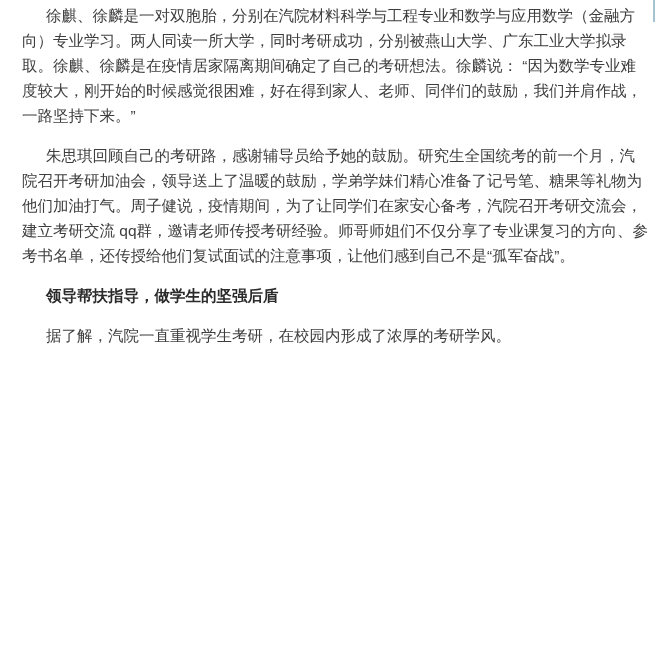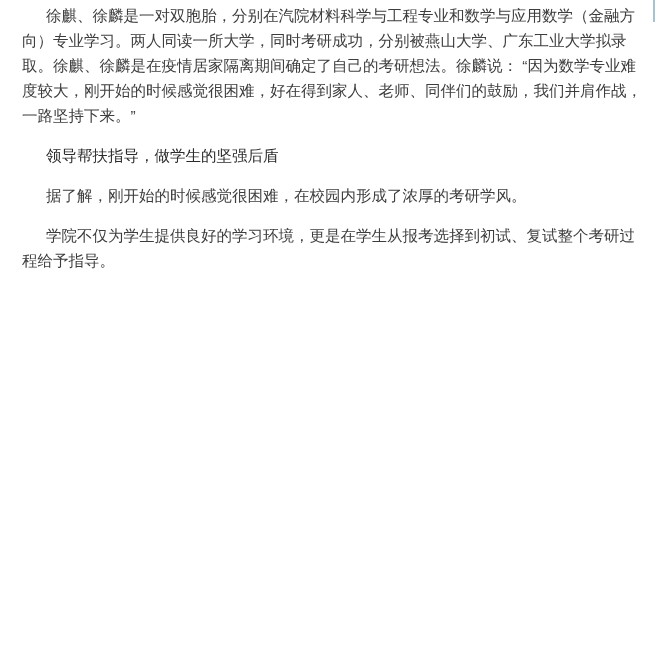--- a/index.html
+++ b/index.html
@@ -26,21 +26,21 @@
     color:var(--text);
     padding:3px 8px 0 22px;
     text-align:left;
   }
   .para{
     margin:0 0 15px 0;
     text-indent:24px;
     word-break:break-word;
   }
   .section-heading{
-    font-weight:normal;
+    font-weight:bold;
     color:var(--heading);
   }
   .scrollbar-fragment{
     position:absolute;
     top:0;
     right:2px;
     width:2px;
     height:22px;
     background:var(--scrollbar);
   }
@@ -48,21 +48,21 @@
 </head>
 <body>
 
 <div class="page">
 
   <div class="scrollbar-fragment"></div>
 
   <p class="para">徐麒、徐麟是一对双胞胎，分别在汽院材料科学与工程专业和数学与应用数学（金融方向）专业学习。两人同读一所大学，同时考研成功，分别被燕山大学、广东工业大学拟录取。徐麒、徐麟是在疫情居家隔离期间确定了自己的考研想法。徐麟说： “因为数学专业难度较大，刚开始的时候感觉很困难，好在得到家人、老师、同伴们的鼓励，我们并肩作战，一路坚持下来。”</p>
 
 
+  <p class="para">朱思琪回顾自己的考研路，感谢辅导员给予她的鼓励。研究生全国统考的前一个月，汽院召开考研加油会，领导送上了温暖的鼓励，学弟学妹们精心准备了记号笔、糖果等礼物为他们加油打气。周子健说，疫情期间，为了让同学们在家安心备考，汽院召开考研交流会，建立考研交流 qq群，邀请老师传授考研经验。师哥师姐们不仅分享了专业课复习的方向、参考书名单，还传授给他们复试面试的注意事项，让他们感到自己不是“孤军奋战”。</p>
 
 
   <p class="para section-heading">领导帮扶指导，做学生的坚强后盾</p>
 
-  <p class="para">据了解，刚开始的时候感觉很困难，在校园内形成了浓厚的考研学风。</p>
+  <p class="para">据了解，汽院一直重视学生考研，在校园内形成了浓厚的考研学风。</p>
 
-  <p class="para">学院不仅为学生提供良好的学习环境，更是在学生从报考选择到初试、复试整个考研过程给予指导。</p>
 
 </div>
 
 </body></html>

